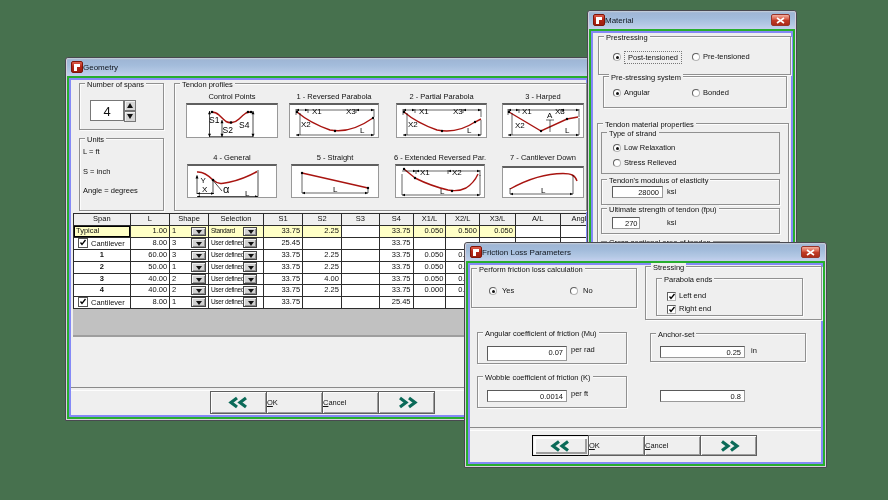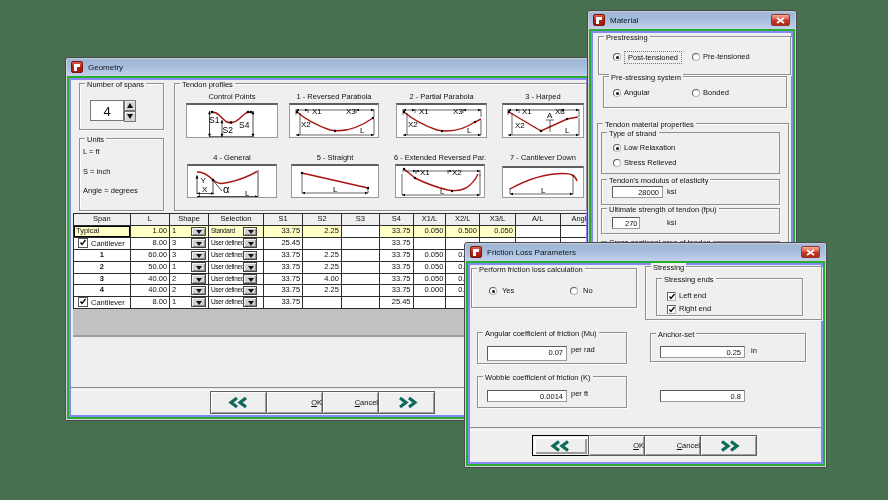--- a/index.html
+++ b/index.html
@@ -1,21 +1,21 @@
 <!DOCTYPE html>
 <html><head><meta charset="utf-8">
 <style>
 html,body{margin:0;padding:0}
 body{width:888px;height:500px;background:#47714e;position:relative;overflow:hidden;
      font-family:"Liberation Sans",sans-serif;font-size:7.5px;color:#111}
 .win{position:absolute;box-sizing:border-box;border:1px solid #494950;padding:0 1px 1px 1px;
      background:#d6d0dd;border-radius:3px 3px 0 0}
 .tbar{height:18px;background:linear-gradient(180deg,#ccd2da 0,#9fb6d5 10%,#a3bcdb 40%,#b3c8e4 75%,#c5d0ef 100%);
       border-radius:2px 2px 0 0;position:relative;display:flex;align-items:center}
-.ttxt{font-size:8px;margin-left:5px;color:#10151d}
+.ttxt{font-size:8px;color:#10151d}
 .ficon{width:10px;height:10px;margin-left:4px;border-radius:2px;flex:0 0 auto;
   background:linear-gradient(#e0604e,#b52718 45%,#9e1d0e);border:1px solid #7e1408;position:relative}
 .ficon:after{content:"";position:absolute;left:2px;top:1.5px;width:6px;height:3.5px;background:#fff}
 .ficon:before{content:"";position:absolute;left:2px;top:2px;width:2.5px;height:6.5px;background:#fff}
 .wb{position:absolute;left:1px;right:1px;top:18px;bottom:1px;border:2px solid #27ae2d}
 .off1{position:absolute;left:0;top:1px;width:100%;height:100%}
 .wc{position:absolute;left:0;top:0;right:0;bottom:0;border:2px solid #8489f7;background:#efefef}
 .closebtn{position:absolute;right:5px;top:3px;width:19px;height:12px;border-radius:2px;
   border:1px solid #98342a;background:linear-gradient(#f5b0a0,#d9604c 40%,#c03a26 55%,#ad2b18);box-sizing:border-box}
 .closebtn svg{position:absolute;left:4px;top:2px}
@@ -26,21 +26,21 @@
 .abs{position:absolute;white-space:nowrap}
 .radio{position:absolute;width:8px;height:8px;border-radius:50%;background:#fff;box-sizing:border-box;
        border:1px solid;border-color:#606060 #b5b5b5 #b5b5b5 #606060}
 .radio.sel:after{content:"";position:absolute;left:1.5px;top:1.5px;width:3px;height:3px;border-radius:50%;background:#111}
 .cb{position:absolute;width:9px;height:9px;background:#fff;box-sizing:border-box;
     border:1px solid;border-color:#606060 #b5b5b5 #b5b5b5 #606060}
 .inp{position:absolute;background:#fff;box-sizing:border-box;border:1px solid #9a9a9a;
      border-top-color:#5a5a5a;border-left-color:#5a5a5a;text-align:right;padding:1px 3px 0 12px}
 .btn{position:absolute;box-sizing:border-box;background:#efefef;border:1px solid #5f5f5f;
      box-shadow:inset 1px 1px 0 #fdfdfd,inset -1px -1px 0 #9d9d9d;
-     text-align:right;font-size:7.5px}
+     text-align:left;font-size:7.5px}
 .btn u{text-decoration:underline}
 .sep{position:absolute;height:2px;border-top:1px solid #8a8a8a;border-bottom:1px solid #fdfdfd}
 .pbox{position:absolute;background:#fff;border:1px solid #999;border-top:2px solid #5f5f5f;box-sizing:border-box}
 .ptitle{position:absolute;text-align:center;font-size:7.5px}
 table.grid{border-collapse:collapse;table-layout:fixed;font-size:7.5px;width:528.6px}
 table.grid td{border:1px solid #2c2c2c;padding:0 2px;height:10.7px;overflow:hidden;
    white-space:nowrap;background:#fff;line-height:10.5px;position:relative}
 table.grid tr.hdr td{background:#efefef;text-align:center;height:11px}
 table.grid td.y{background:#ffffc6}
 table.grid td.sc{font-size:6.5px;letter-spacing:-0.3px}
@@ -456,21 +456,21 @@
    <div class="gb" style="left:7px;top:111px;width:148px;height:30px">
           <b>Wobble coefficient of friction (K)</b>
         </div>
    <div class="inp" style="left:17px;top:125px;width:80px;height:12px">0.0014</div>
    <div class="abs" style="left:101px;top:124px">per ft</div>
 
    <div class="gb" style="left:175px;top:1px;width:175px;height:52px">
           <b>Stressing</b>
         </div>
    <div class="gb" style="left:186px;top:13px;width:145px;height:36px">
-          <b>Stressing ends</b>
+          <b>Parabola ends</b>
         </div>
    <span class="cb" style="left:197px;top:27px"><svg width="8" height="8">
             <path d="M1.5 3.5 L3 5.5 L6.5 1" stroke="#000" stroke-width="1.3" fill="none"></path>
           </svg></span>
    <div class="abs" style="left:209px;top:26px">Left end</div>
    <span class="cb" style="left:197px;top:40px"><svg width="8" height="8">
             <path d="M1.5 3.5 L3 5.5 L6.5 1" stroke="#000" stroke-width="1.3" fill="none"></path>
           </svg></span>
    <div class="abs" style="left:209px;top:39px">Right end</div>
 

